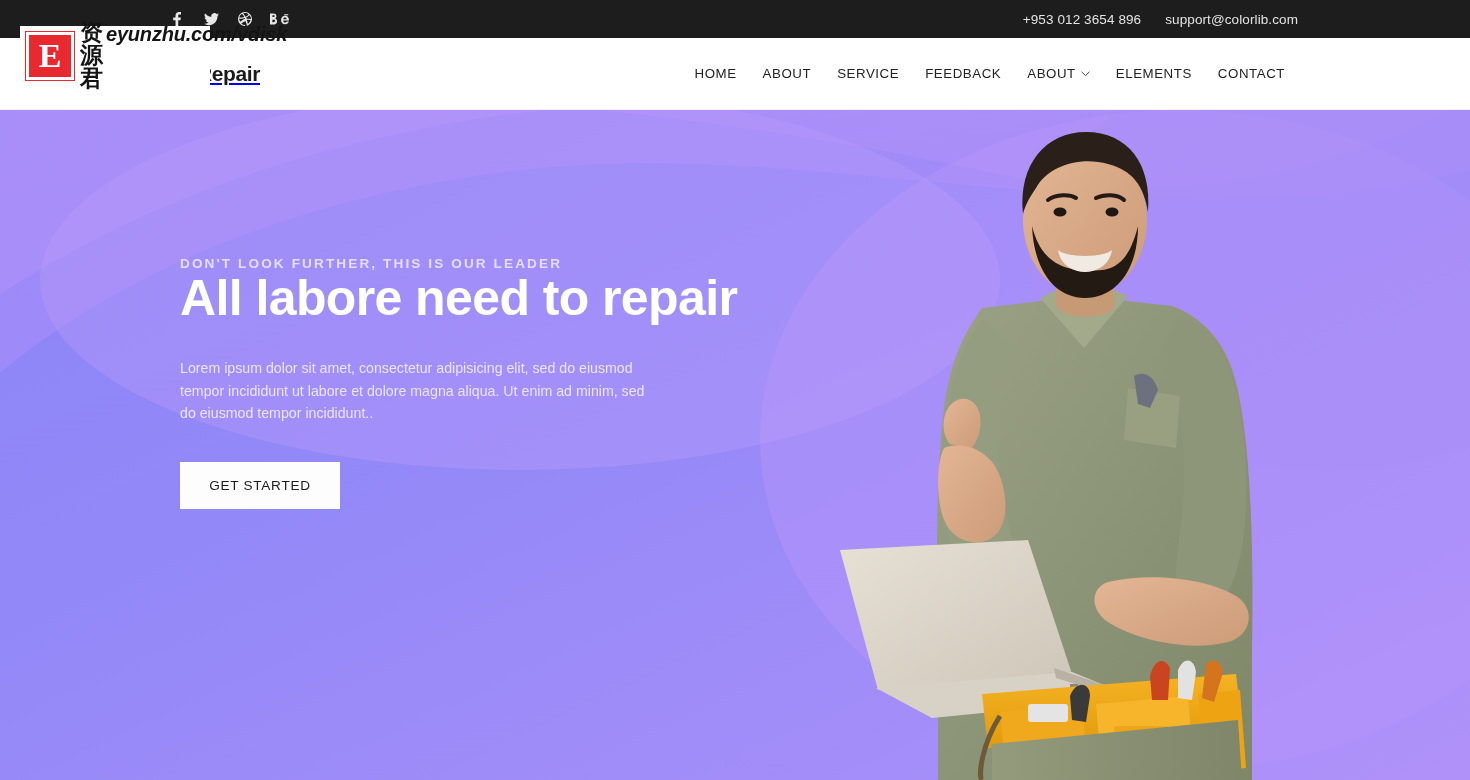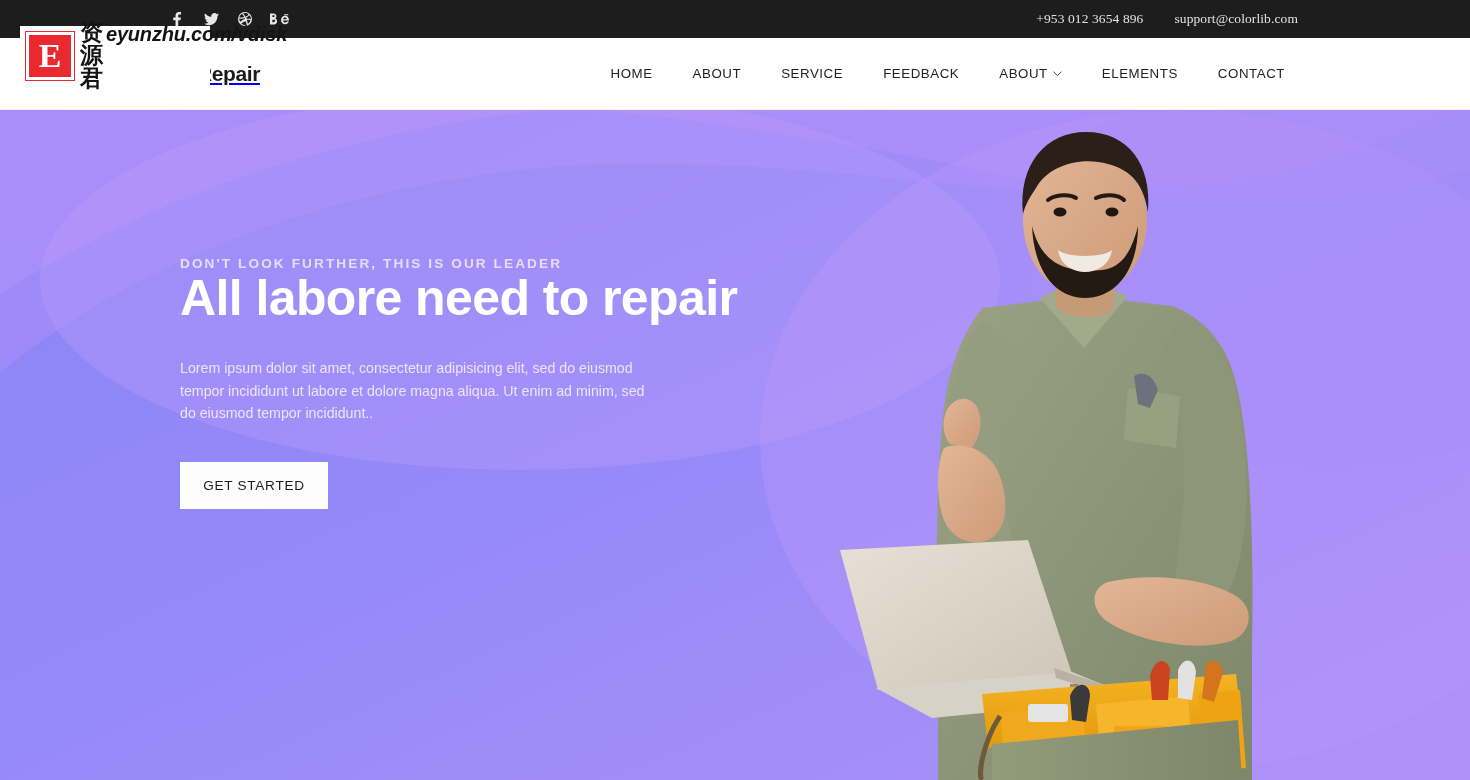--- a/index.html
+++ b/index.html
@@ -24,43 +24,43 @@
   .social-link{
     width:34px; height:34px;
     display:flex; align-items:center; justify-content:center;
     color:#e6e6e6;
     font-size:13px;
     line-height:1;
     text-decoration:none;
   }
   .social-link svg{ display:block; fill:#e8e8e8; }
   .topbar-right{
-    display:flex; align-items:flex-start; gap:31px;
-    color:#e3e3e3; font-size:13.5px; letter-spacing:.1px;font-family:Liberation Serif, serif;
+    display:flex; align-items:flex-start; gap:24px;
+    color:#e3e3e3; font-size:13.5px; letter-spacing:.1px;
   }
   .topbar-right span{ white-space:nowrap; }
 
   
   .header{
     position:relative;
     height:72px;
     background:#ffffff;
     display:flex;
     align-items:center;
     padding:0 172px 0 160px;
     justify-content:space-between;
     border-bottom:1px solid #f2f2f2;
   }
   .logo{ display:flex; align-items:center; gap:7px; }
   .logo-mark{ width:30px; height:30px; display:block; }
   .logo-text{
     font-size:21px; font-weight:700; color:#1a1a1a;
     letter-spacing:-.4px;
   }
-  .nav{ display:flex; align-items:center; gap:14px; }
+  .nav{ display:flex; align-items:center; gap:0; }
   .nav-item{
     font-size:13.3px;
     color:#222222;
     letter-spacing:.55px;
     padding:10px 13px;
     text-decoration:none;
     display:flex; align-items:center; gap:5px;
     white-space:nowrap;
   }
   .nav-item .chev{ display:inline-block; }
@@ -101,21 +101,21 @@
     font-size:14.2px;
     line-height:22.6px;
     color:#eae4fd;
     max-width:470px;
     margin-bottom:37px;
   }
   .btn-started{
     display:inline-flex;
     align-items:center;
     justify-content:center;
-    width:148px;
+    width:160px;
     height:47px;
     background:#fdfdfd;
     color:#1c1c1c;
     font-size:13.6px;
     letter-spacing:.7px;
     border:none;
     cursor:pointer;
     font-family:inherit;
   }
 

